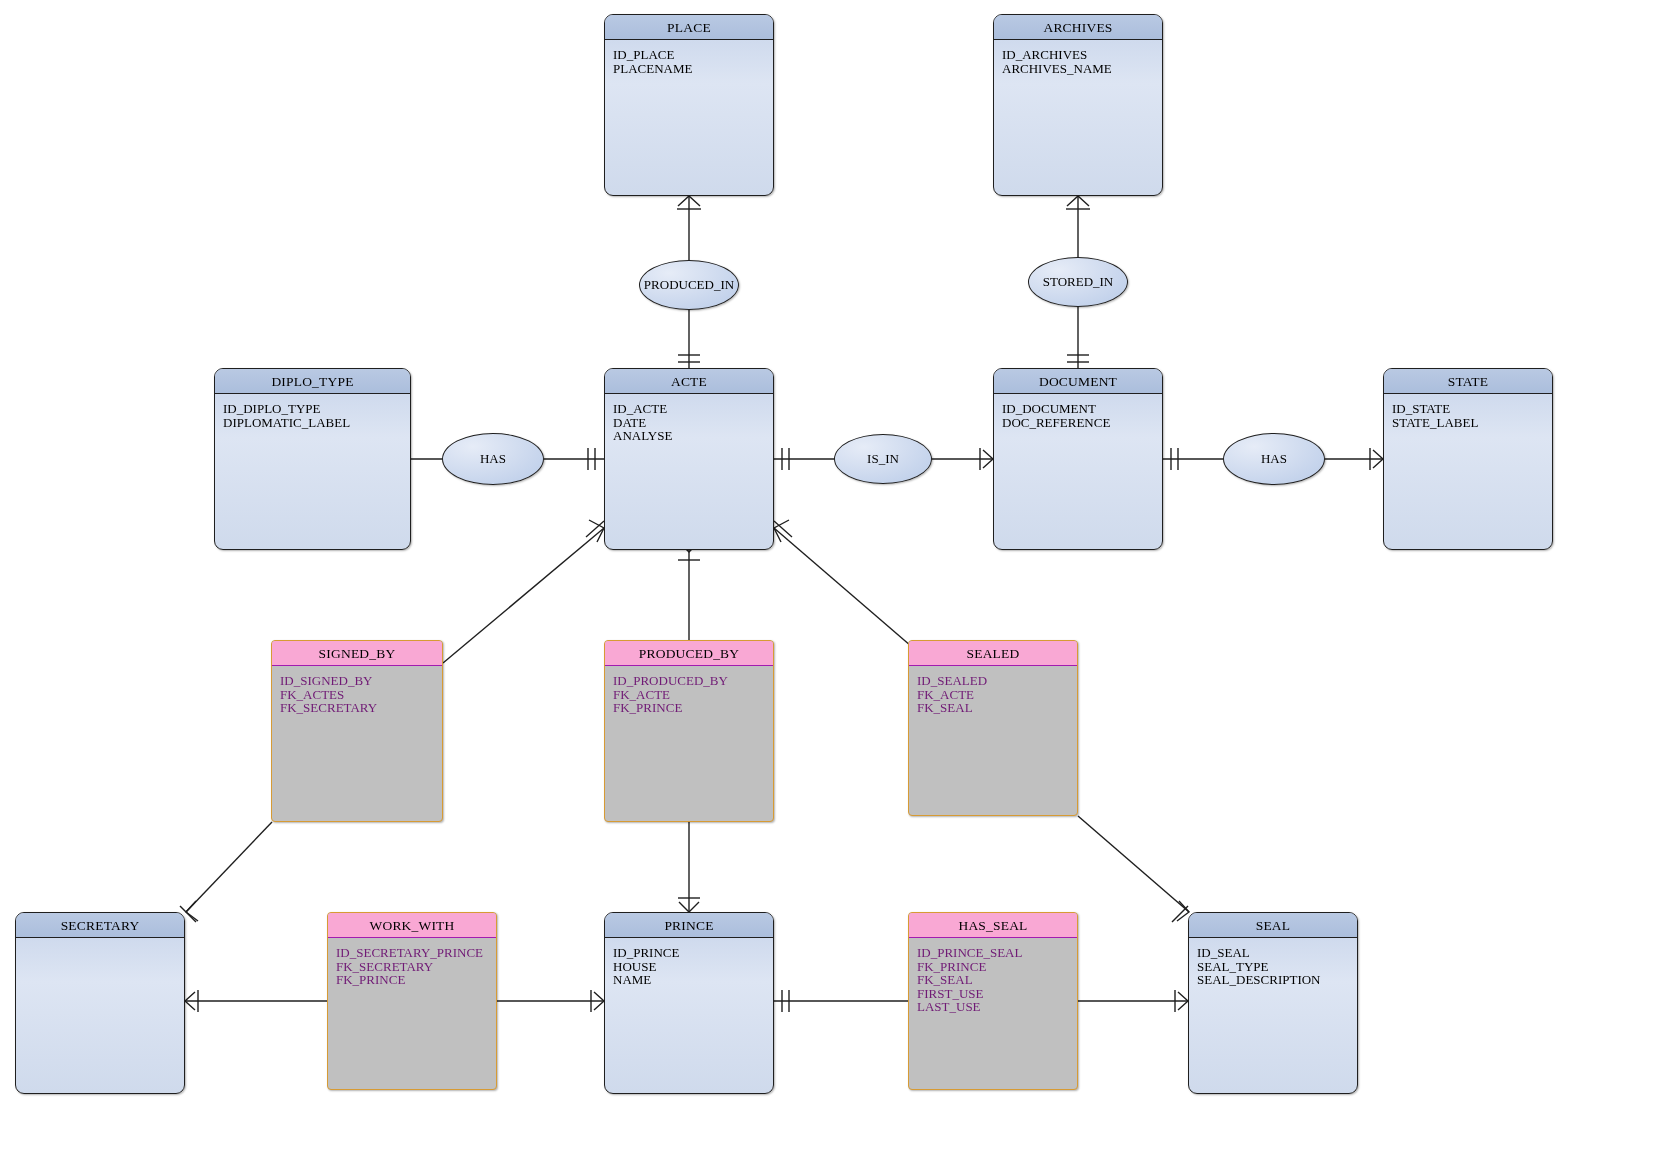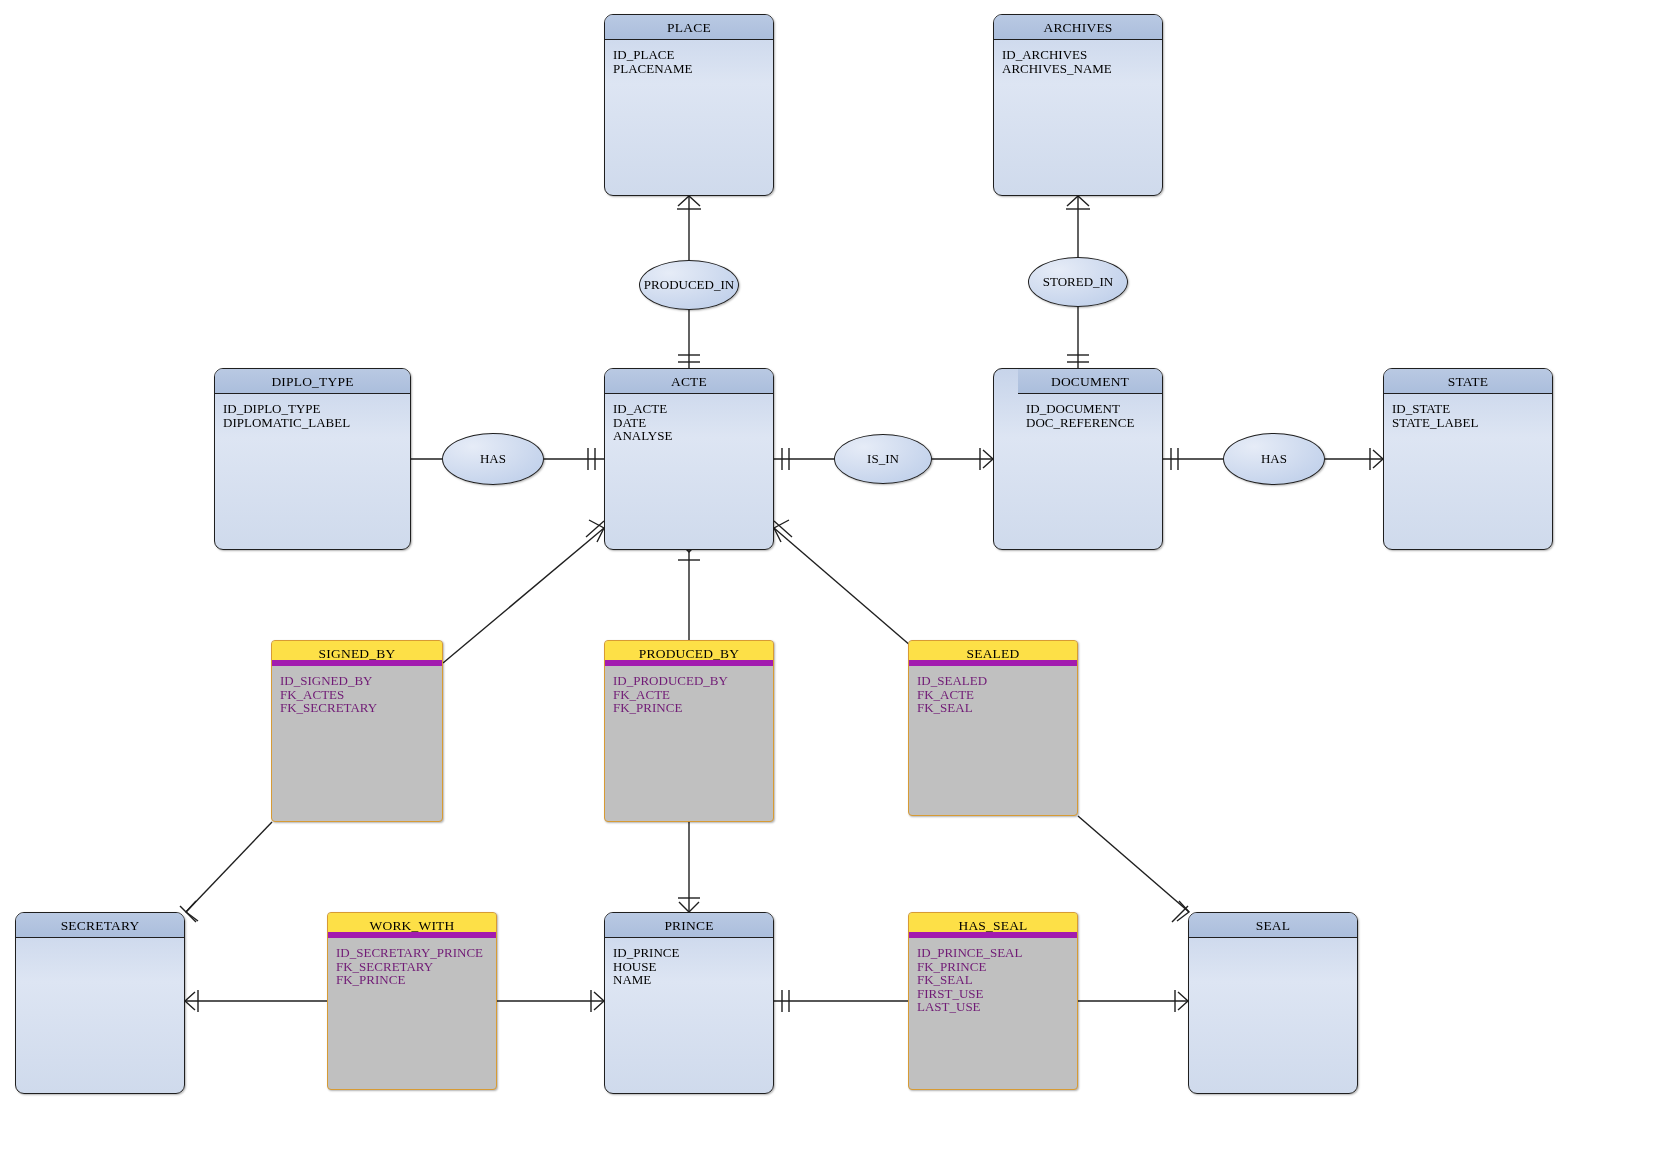--- a/index.html
+++ b/index.html
@@ -52,22 +52,22 @@
   .entity .ent-attrs div {
     white-space: nowrap;
   }
   
   .entity.assoc {
     border: 1px solid #d79b34;
     background: #c0c0c0;
     border-radius: 4px;
   }
   .entity.assoc .ent-title {
-    background: #fde047;
-    border-bottom: 6px solid #a21caf;
+    background: #f9a8d4;
+    border-bottom: 1px solid #a21caf;
   }
   .entity.assoc .ent-attrs {
     color: #701a75;
   }
   .rel {
     position: absolute;
     box-sizing: border-box;
     border: 1px solid #1f1f1f;
     border-radius: 50%;
     background: radial-gradient(ellipse at 30% 25%, #e6ecf7 0%, #d2ddf0 45%, #b9cbe8 100%);
@@ -190,21 +190,21 @@
         </div>
       </div>
       <div class="entity" style="left: 604px; top: 368px; width: 170px; height: 182px;">
         <div class="ent-title">ACTE</div>
         <div class="ent-attrs">
           <div>ID_ACTE</div>
           <div>DATE</div>
           <div>ANALYSE</div>
         </div>
       </div>
-      <div class="entity" style="left: 993px; top: 368px; width: 170px; height: 182px; padding-left: 24px;">
+      <div class="entity" style="left: 993px; top: 368px; width: 170px; height: 182px;">
         <div class="ent-title">DOCUMENT</div>
         <div class="ent-attrs">
           <div>ID_DOCUMENT</div>
           <div>DOC_REFERENCE</div>
         </div>
       </div>
       <div class="entity" style="left: 1383px; top: 368px; width: 170px; height: 182px;">
         <div class="ent-title">STATE</div>
         <div class="ent-attrs">
           <div>ID_STATE</div>
@@ -259,20 +259,25 @@
         <div class="ent-attrs">
           <div>ID_PRINCE_SEAL</div>
           <div>FK_PRINCE</div>
           <div>FK_SEAL</div>
           <div>FIRST_USE</div>
           <div>LAST_USE</div>
         </div>
       </div>
       <div class="entity" style="left: 1188px; top: 912px; width: 170px; height: 182px;">
         <div class="ent-title">SEAL</div>
+        <div class="ent-attrs">
+          <div>ID_SEAL</div>
+          <div>SEAL_TYPE</div>
+          <div>SEAL_DESCRIPTION</div>
+        </div>
       </div>
     </div>
   <div id="relationship-layer">
       <div class="rel" style="left: 639px; top: 260px; width: 100px; height: 50px;">
         <span>PRODUCED_IN</span>
       </div>
       <div class="rel" style="left: 1028px; top: 257px; width: 100px; height: 50px;">
         <span>STORED_IN</span>
       </div>
       <div class="rel" style="left: 442px; top: 433px; width: 102px; height: 52px;">

